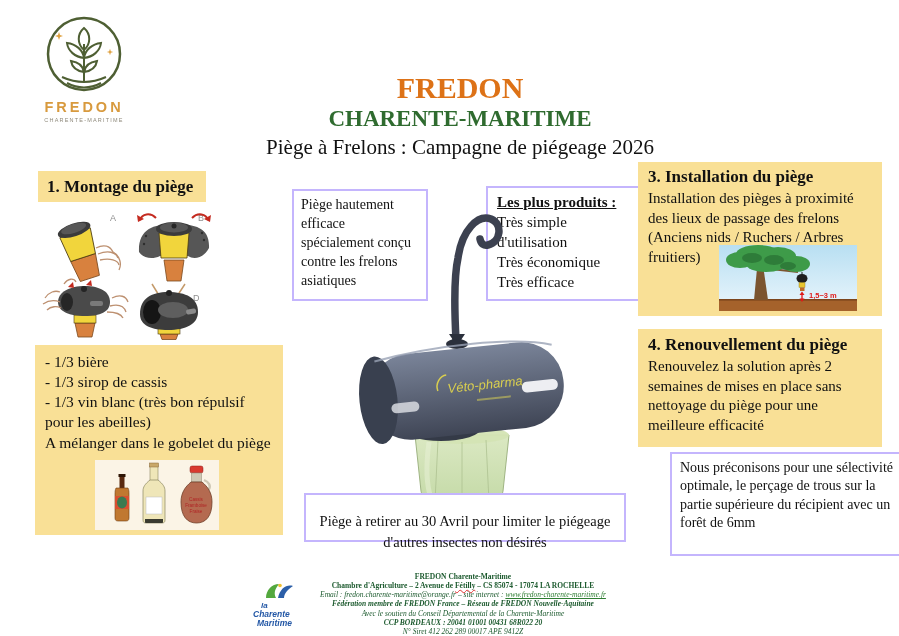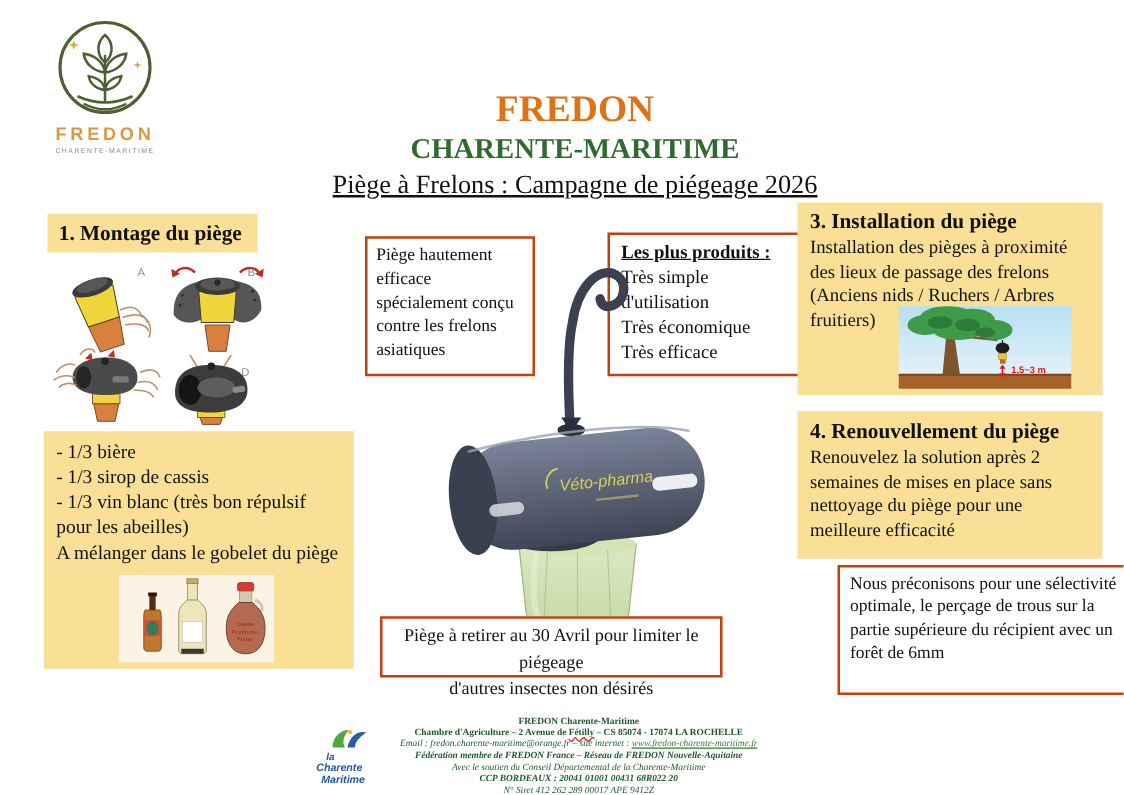--- a/index.html
+++ b/index.html
@@ -7,46 +7,46 @@
         font-family:"Liberation Serif",serif;color:#111;}
 
   
   .logo{position:absolute;left:28px;top:14px;width:112px;text-align:center;}
   .logo-brand{font-family:"Liberation Sans",sans-serif;font-weight:bold;font-size:14.5px;
               letter-spacing:3px;color:#D89A3E;margin-top:1px;}
   .logo-sub{font-family:"Liberation Sans",sans-serif;font-size:5.5px;letter-spacing:1.2px;color:#8F8A7C;margin-top:2px;}
   .titles{position:absolute;left:230px;top:72px;width:460px;text-align:center;}
   .t-main{font-size:30px;font-weight:bold;color:#DD7217;line-height:1.05;}
   .t-sub{font-size:23px;font-weight:bold;color:#2F6B2F;line-height:1.1;margin-top:2px;}
-  .t-tag{font-size:21px;color:#111;text-decoration:underline;margin-top:4px;}
+  .t-tag{font-size:21px;color:#111;margin-top:4px;}
 
   
   .ybox{position:absolute;background:#F9E096;}
   .ybox .p-title{font-size:17px;font-weight:bold;line-height:1.2;margin-bottom:2px;}
   .ybox .p-body{font-size:15px;line-height:1.3;}
   #box1{left:38px;top:171px;width:168px;height:31px;}
   #box1 .p-title{line-height:31px;padding-left:9px;}
   #assembly{position:absolute;left:40px;top:206px;width:178px;height:134px;}
   #box2{left:35px;top:345px;width:248px;height:190px;padding:0;}
   #box2 .inner{padding:7px 10px 0 10px;}
   #box2 .p-body{font-size:15.5px;}
   #bottle-card{position:absolute;left:60px;top:115px;width:124px;height:70px;background:#FBF4E6;}
   #box3{left:638px;top:162px;width:244px;height:154px;}
   #box3 .inner{padding:5px 8px 0 10px;}
   #tree-fig{position:absolute;left:80px;top:82px;width:140px;height:68px;}
   #box4{left:638px;top:329px;width:244px;height:118px;}
   #box4 .inner{padding:6px 24px 0 10px;}
 
   
-  .wbox{position:absolute;background:#fff;border:2px solid #c2410c;}
+  .wbox{position:absolute;background:#fff;border:2px solid #c4b5fd;}
   #callout-eff{left:292px;top:189px;width:118px;height:98px;padding:5px 7px;font-size:14px;line-height:1.35;}
   #plus-box{left:486px;top:186px;width:138px;height:101px;padding:5px 9px;font-size:15px;line-height:1.33;}
   #plus-box .plus-title{font-weight:bold;text-decoration:underline;}
   #advice-box{left:670px;top:452px;width:214px;height:90px;padding:5px 8px;font-size:14px;line-height:1.32;}
-  #removal-box{left:304px;top:493px;width:274px;height:49px;text-align:center;font-size:14.5px;line-height:1.45;padding-top:4px;box-sizing:border-box;}
+  #removal-box{left:304px;top:493px;width:322px;height:49px;text-align:center;font-size:14.5px;line-height:1.45;padding-top:16px;box-sizing:border-box;}
 
   #trap-fig{position:absolute;left:338px;top:192px;width:248px;height:322px;}
 
   
   #cm-logo{position:absolute;left:246px;top:583px;width:62px;height:46px;}
   #footer-text{position:absolute;left:298px;top:572px;width:330px;text-align:center;
                color:#1C5A2E;font-size:7.5px;line-height:1.22;}
   #footer-text .f-bold{font-weight:bold;}
   #footer-text .f-it{font-style:italic;}
   #footer-text .f-bi{font-weight:bold;font-style:italic;}

